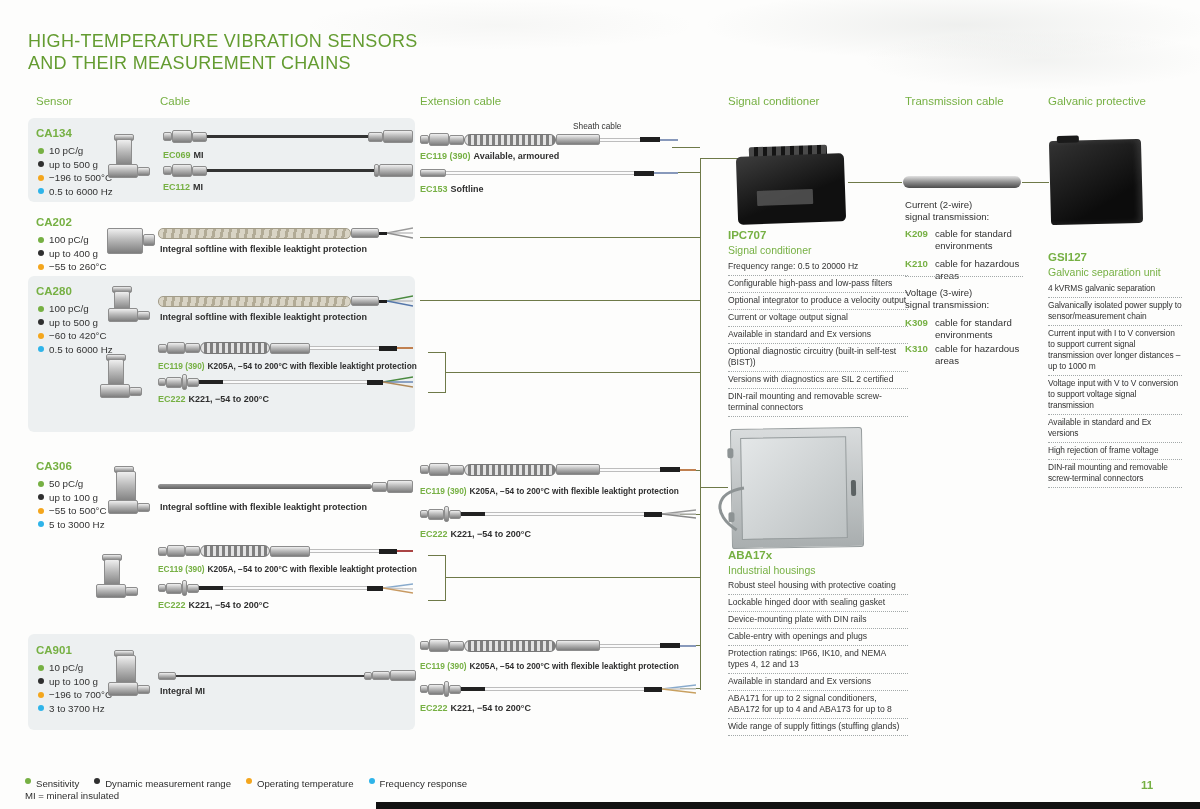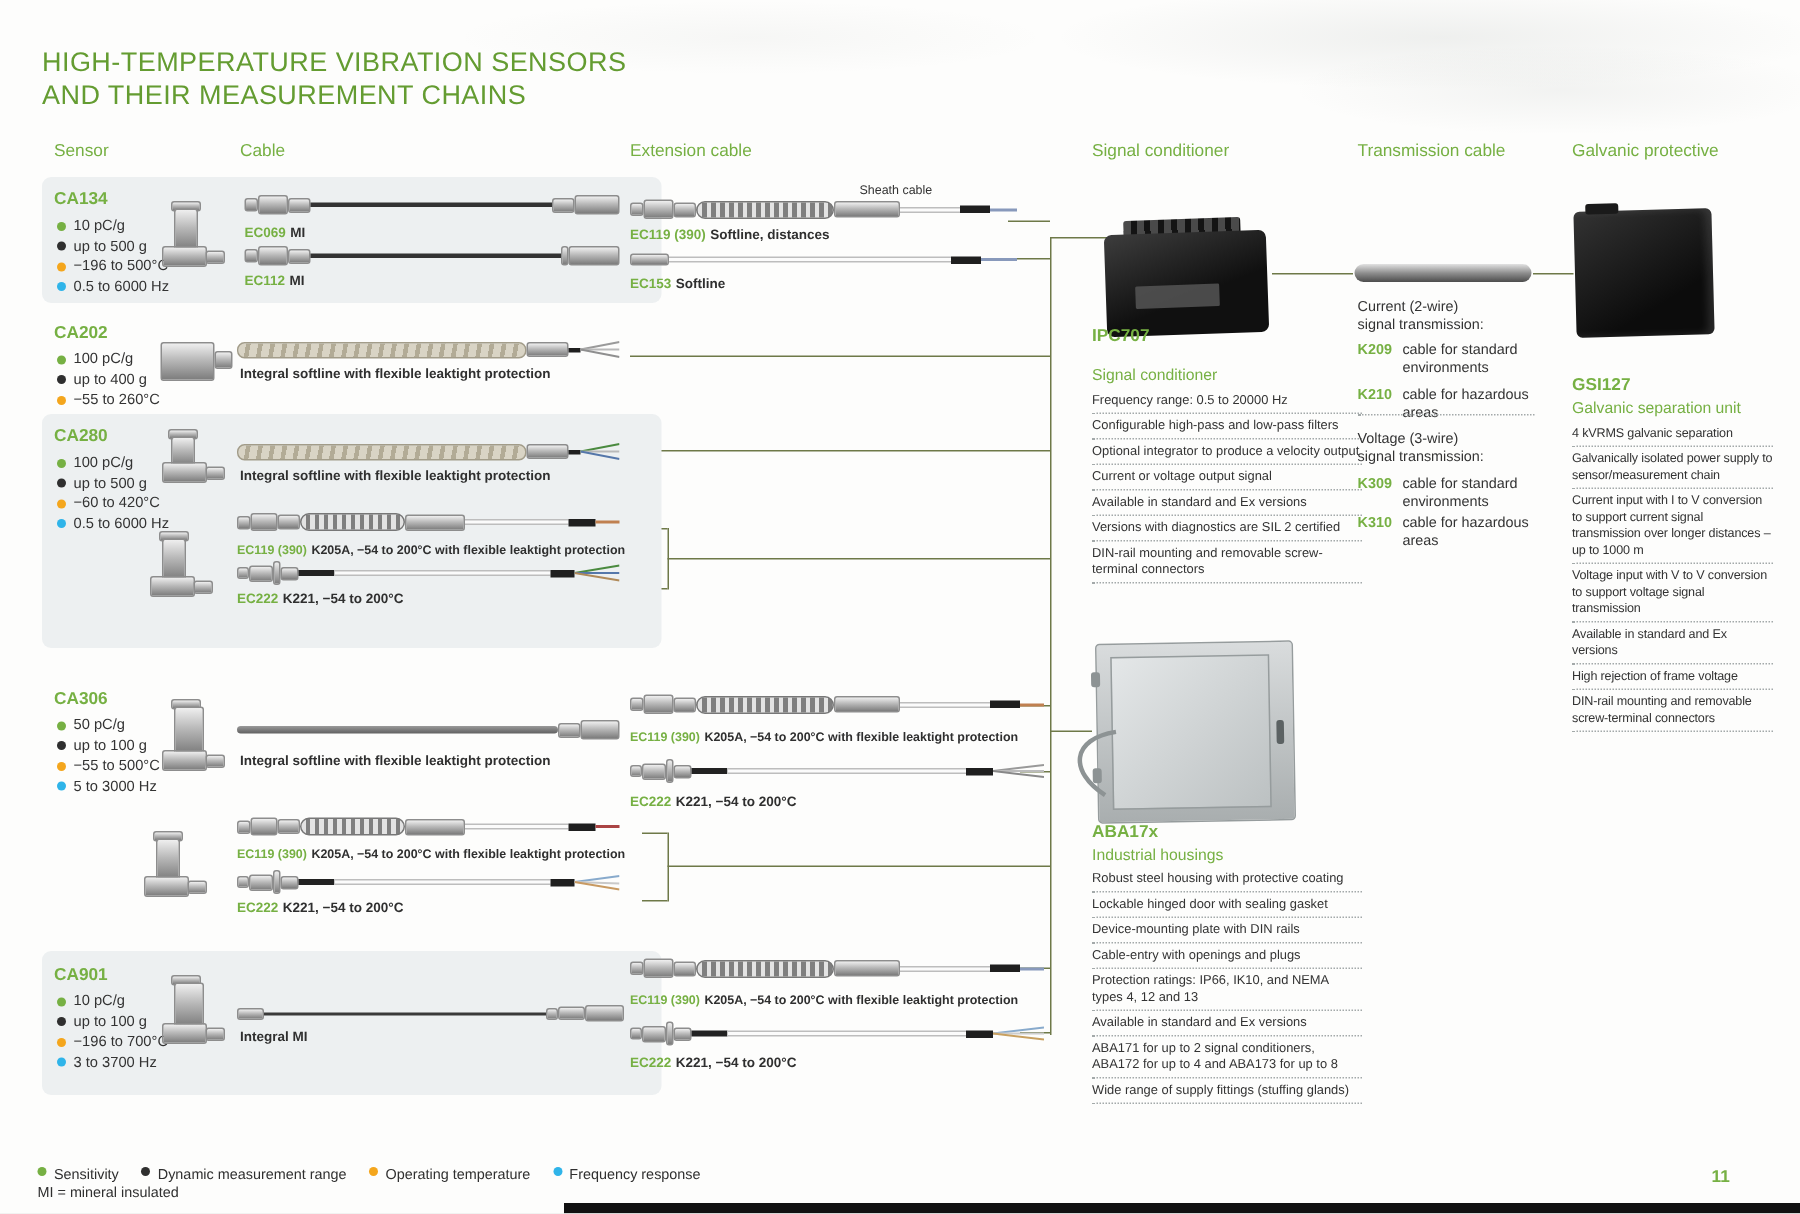--- a/index.html
+++ b/index.html
@@ -7,21 +7,21 @@
         font-family:"Liberation Sans","DejaVu Sans",sans-serif;color:#3c3c3c;}
   .abs{position:absolute;}
   
   .blob{position:absolute;border-radius:50%;pointer-events:none;}
   
   .title{position:absolute;left:28px;top:30px;color:#649c31;font-size:18px;line-height:22px;letter-spacing:.3px;}
   
   .colhead{position:absolute;top:95px;color:#76b043;font-size:11.5px;}
   
   .block{position:absolute;left:28px;width:387px;border-radius:6px;}
-  .block.shaded{background:#edf0f1;padding-left:26px;}
+  .block.shaded{background:#edf0f1;}
   .model{position:absolute;left:8px;color:#76b043;font-weight:bold;font-size:11.5px;}
   .specs{position:absolute;left:10px;}
   .spec{display:flex;align-items:center;gap:5px;font-size:9.8px;line-height:13.5px;color:#333;}
   .dot{width:6px;height:6px;border-radius:50%;flex:0 0 auto;}
   
   .clabel{position:absolute;font-size:9px;white-space:nowrap;}
   .clabel.sm{font-size:8.3px;}
   .code{color:#76b043;font-weight:bold;margin-right:3px;}
   .cdesc{color:#2f2f2f;font-weight:bold;}
   .cnote{position:absolute;font-size:9px;font-weight:bold;color:#2f2f2f;white-space:nowrap;}
@@ -404,21 +404,21 @@
     <div class="m hex"></div>
       <div class="m r1"></div>
       <div class="m r2"></div>
       <div class="armour" style="width:92px;"></div>
       <div class="m sleeve"></div>
       <div class="whitewire"></div>
       <div class="btip" style="width:20px;"></div>
       <div class="tail" style="width:18px;background:#8899bb;"></div>
   </div>
   <div class="clabel" style="left:420px;top:151px;">
-    <span class="code">EC119 (390)</span><span class="cdesc">Softline, distances</span>
+    <span class="code">EC119 (390)</span><span class="cdesc">Available, armoured</span>
   </div>
   <div class="cab" style="left:420px;top:169px;width:258px;">
     <div class="m ferrule" style="width:26px;height:8px;"></div>
       <div class="whitewire"></div>
       <div class="btip" style="width:20px;"></div>
       <div class="tail" style="width:24px;background:#8899bb;"></div>
   </div>
   <div class="clabel" style="left:420px;top:184px;">
     <span class="code">EC153</span><span class="cdesc">Softline</span>
   </div>
@@ -483,28 +483,29 @@
   </div>
   <div class="clabel" style="left:420px;top:703px;">
     <span class="code">EC222</span><span class="cdesc">K221, −54 to 200°C</span>
   </div>
 
   <div class="abs ipc">
     <div class="ipc-top"></div>
       <div class="ipc-body"></div>
       <div class="ipc-label"></div>
   </div>
-  <div class="prodname" style="left:728px;top:218px;">IPC707</div>
+  <div class="prodname" style="left:728px;top:229px;">IPC707</div>
   <div class="prodsub" style="left:728px;top:244px;">Signal conditioner</div>
   <div class="featlist" style="left:728px;top:259px;width:180px;">
     <div class="feat">Frequency range: 0.5 to 20000 Hz</div>
     <div class="feat">Configurable high-pass and low-pass filters</div>
     <div class="feat">Optional integrator to produce a velocity output</div>
     <div class="feat">Current or voltage output signal</div>
     <div class="feat">Available in standard and Ex versions</div>
+    <div class="feat">Optional diagnostic circuitry (built-in self-test (BIST))</div>
     <div class="feat">Versions with diagnostics are SIL 2 certified</div>
     <div class="feat">DIN-rail mounting and removable screw-terminal connectors</div>
   </div>
 
   <div class="abs aba">
     <div class="aba-door"></div>
       <div class="aba-handle"></div>
     <div class="aba-hinge" style="top:18px;"></div>
       <div class="aba-hinge" style="top:82px;"></div>
     <svg style="position:absolute;left:-26px;top:54px;" width="40" height="50">

